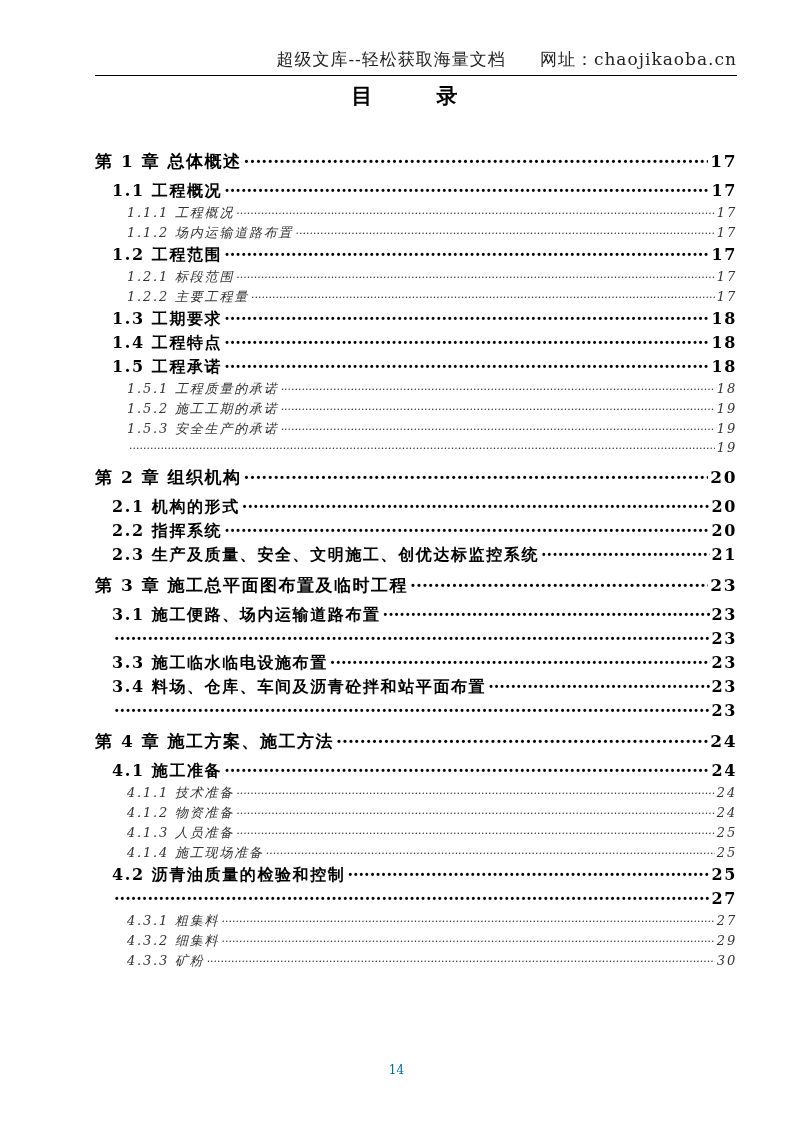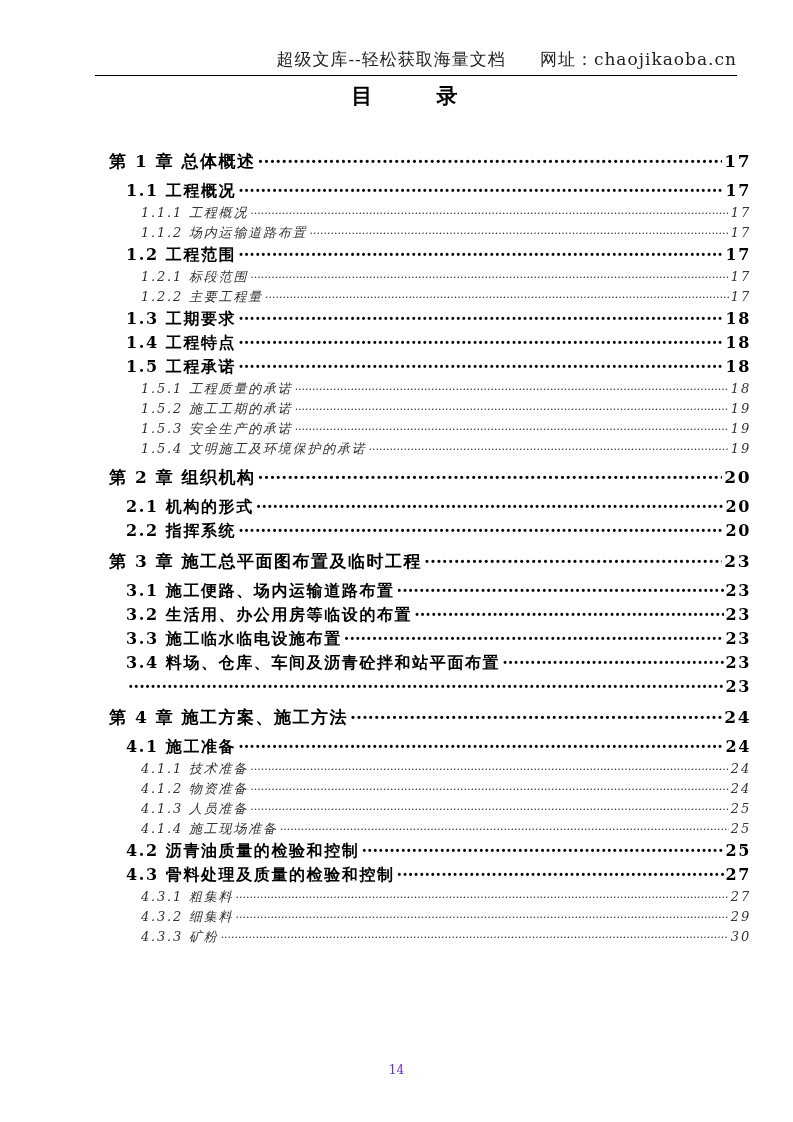--- a/index.html
+++ b/index.html
@@ -5,35 +5,35 @@
   html, body { margin:0; padding:0; background:#ffffff; }
   body { width:793px; height:1122px; position:relative; overflow:hidden; color:#000;
          font-family:"DejaVu Serif", "Liberation Serif", serif; }
   .header { position:absolute; left:95px; top:48px; width:642px; height:26px;
             text-align:right; font-size:17px; color:#222; letter-spacing:1px; white-space:nowrap; }
   .header .gap { display:inline-block; width:34px; }
   .header-rule { position:absolute; left:95px; top:75px; width:642px; height:0; border-top:1.3px solid #000; }
   .title { position:absolute; left:8px; top:82px; width:793px; text-align:center; font-size:21px; font-weight:bold; }
   .title span { display:inline-block; }
   .title .t2 { margin-left:64px; }
-  .toc { position:absolute; left:109px; top:148px; width:642px; }
+  .toc { position:absolute; left:95px; top:148px; width:642px; }
   .row { display:flex; align-items:baseline; white-space:nowrap; }
   .row .label { flex:0 0 auto; }
   .row .dots { flex:1 1 auto; overflow:hidden; position:relative; margin:0 2px; }
   .row .dots::after { content:"..................................................................................................................................................................................................................................................................................................................................................................";
                      position:absolute; left:0; bottom:0; white-space:nowrap; }
   .row .page { flex:0 0 auto;text-align:right; }
   .chapter { height:30px; font-size:17px; font-weight:bold; letter-spacing:1.5px; margin-top:2px; }
   .chapter .dots { height:16px; font-weight:bold; letter-spacing:0; }
   .section { height:24px; font-size:16px; font-weight:bold; padding-left:17px; letter-spacing:1.6px; }
   .section .dots { height:16px; letter-spacing:0; }
   .sub { height:20px; font-size:13px; font-style:italic; color:#333; padding-left:32px; letter-spacing:1.8px; font-weight:normal; }
   .sub .dots { height:12px; letter-spacing:0; font-size:11px; }
   .spacer-ch { height:4px; }
-  .footer-page { position:absolute; left:0; top:1063px; width:793px; text-align:center; font-size:12px; color:#6d28d9; }
+  .footer-page { position:absolute; left:0; top:1063px; width:793px; text-align:center; font-size:12px; color:#0369a1; }
 </style>
 </head>
 <body>
 
 <div class="header">
   <span>超级文库--轻松获取海量文档</span><span class="gap"></span><span>网址：chaojikaoba.cn</span>
 </div>
 <div class="header-rule"></div>
 
 <div class="title">
@@ -100,53 +100,56 @@
       <span class="label">1.5.2 施工工期的承诺</span>
       <span class="dots"></span>
       <span class="page">19</span>
     </div>
     <div class="row sub">
       <span class="label">1.5.3 安全生产的承诺</span>
       <span class="dots"></span>
       <span class="page">19</span>
     </div>
     <div class="row sub">
-      <span class="label">1.5.4 文明施工及环境保护的承诺</span>
       <span class="dots"></span>
       <span class="page">19</span>
     </div>
     <div class="spacer-ch"></div>
     <div class="row chapter">
       <span class="label">第 2 章  组织机构</span>
       <span class="dots"></span>
       <span class="page">20</span>
     </div>
     <div class="row section">
       <span class="label">2.1 机构的形式</span>
       <span class="dots"></span>
       <span class="page">20</span>
     </div>
     <div class="row section">
       <span class="label">2.2 指挥系统</span>
       <span class="dots"></span>
       <span class="page">20</span>
     </div>
+    <div class="row section">
+      <span class="label">2.3 生产及质量、安全、文明施工、创优达标监控系统</span>
+      <span class="dots"></span>
+      <span class="page">21</span>
+    </div>
     <div class="spacer-ch"></div>
     <div class="row chapter">
       <span class="label">第 3 章  施工总平面图布置及临时工程</span>
       <span class="dots"></span>
       <span class="page">23</span>
     </div>
     <div class="row section">
       <span class="label">3.1 施工便路、场内运输道路布置</span>
       <span class="dots"></span>
       <span class="page">23</span>
     </div>
     <div class="row section">
-      <span class="label">3.2 生活用、办公用房等临设的布置</span>
       <span class="dots"></span>
       <span class="page">23</span>
     </div>
     <div class="row section">
       <span class="label">3.3 施工临水临电设施布置</span>
       <span class="dots"></span>
       <span class="page">23</span>
     </div>
     <div class="row section">
       <span class="label">3.4 料场、仓库、车间及沥青砼拌和站平面布置</span>
@@ -187,21 +190,20 @@
       <span class="label">4.1.4 施工现场准备</span>
       <span class="dots"></span>
       <span class="page">25</span>
     </div>
     <div class="row section">
       <span class="label">4.2 沥青油质量的检验和控制</span>
       <span class="dots"></span>
       <span class="page">25</span>
     </div>
     <div class="row section">
-      <span class="label">4.3 骨料处理及质量的检验和控制</span>
       <span class="dots"></span>
       <span class="page">27</span>
     </div>
     <div class="row sub">
       <span class="label">4.3.1 粗集料</span>
       <span class="dots"></span>
       <span class="page">27</span>
     </div>
     <div class="row sub">
       <span class="label">4.3.2 细集料</span>

